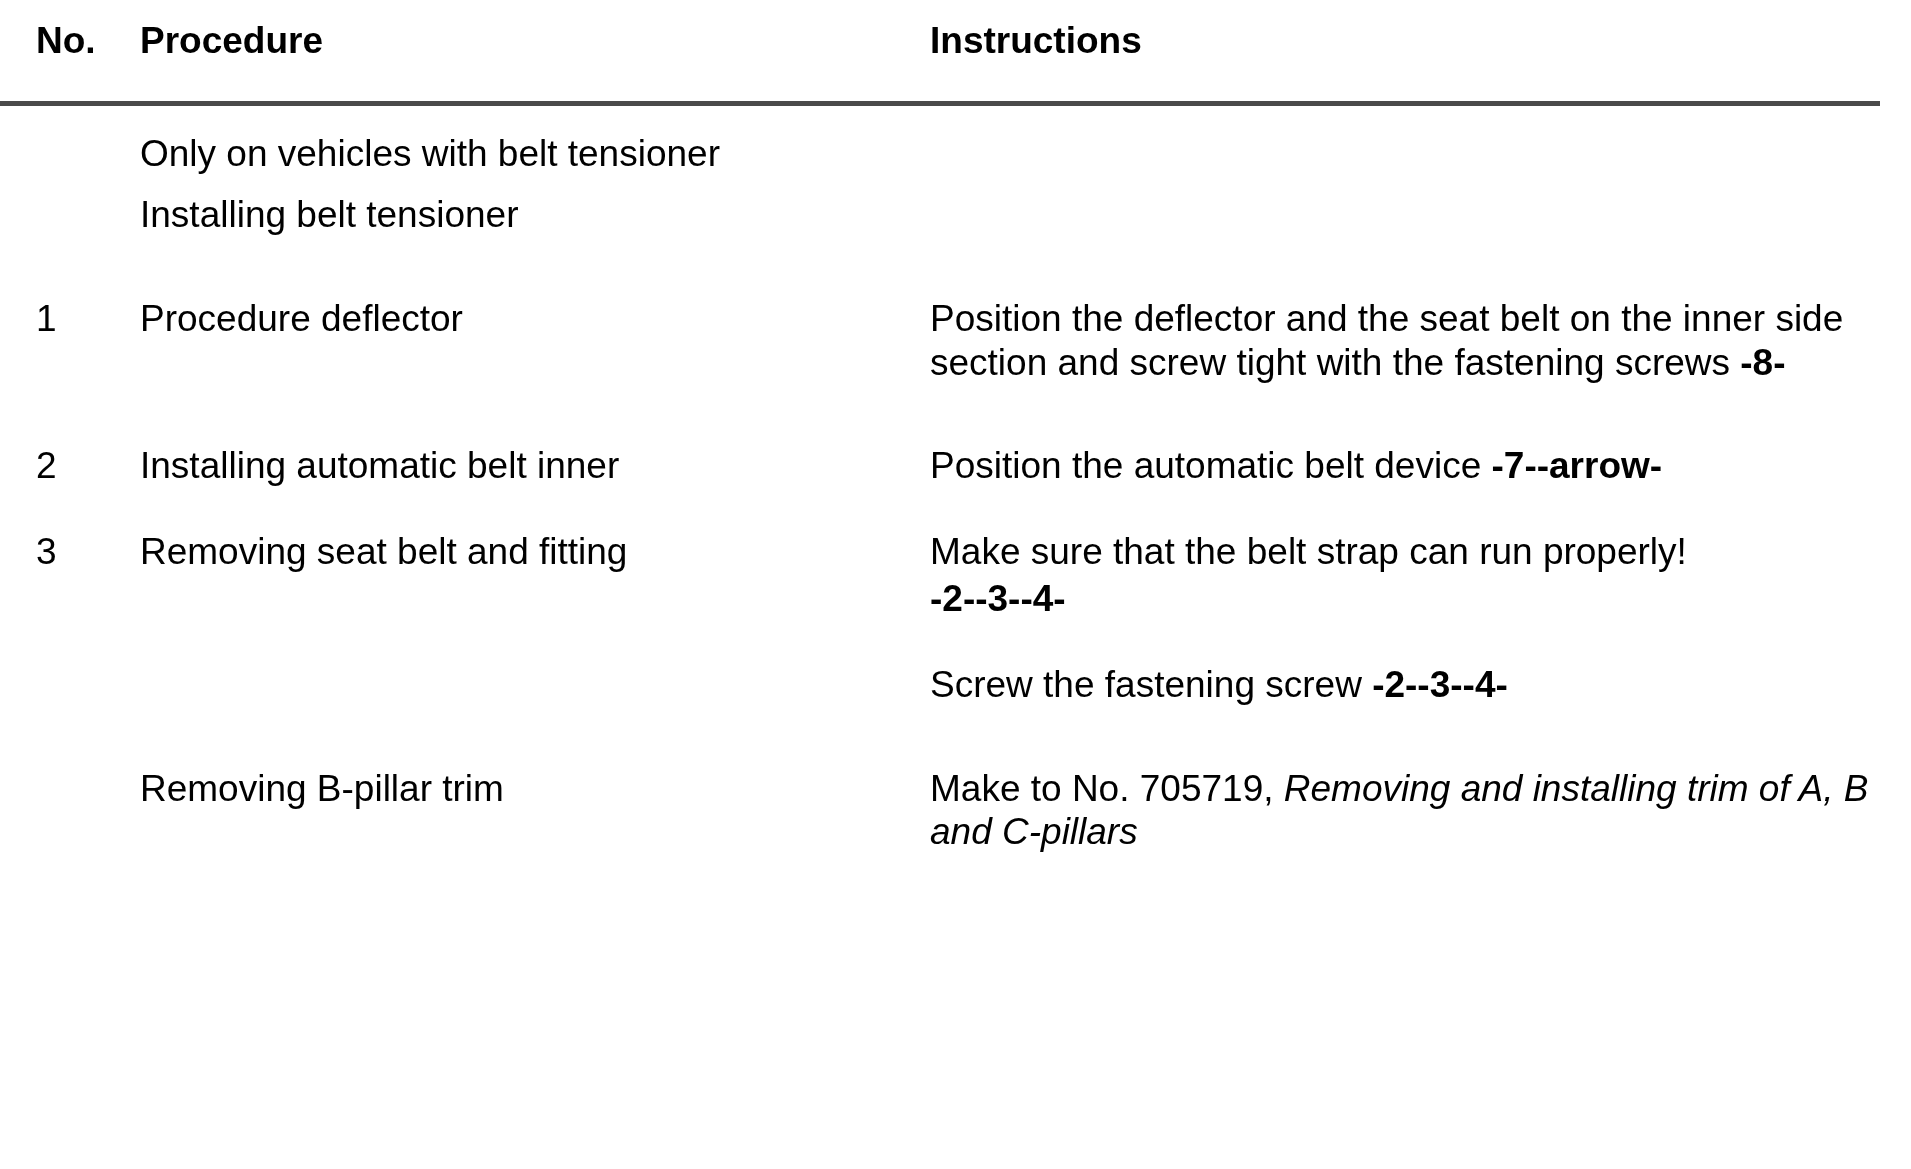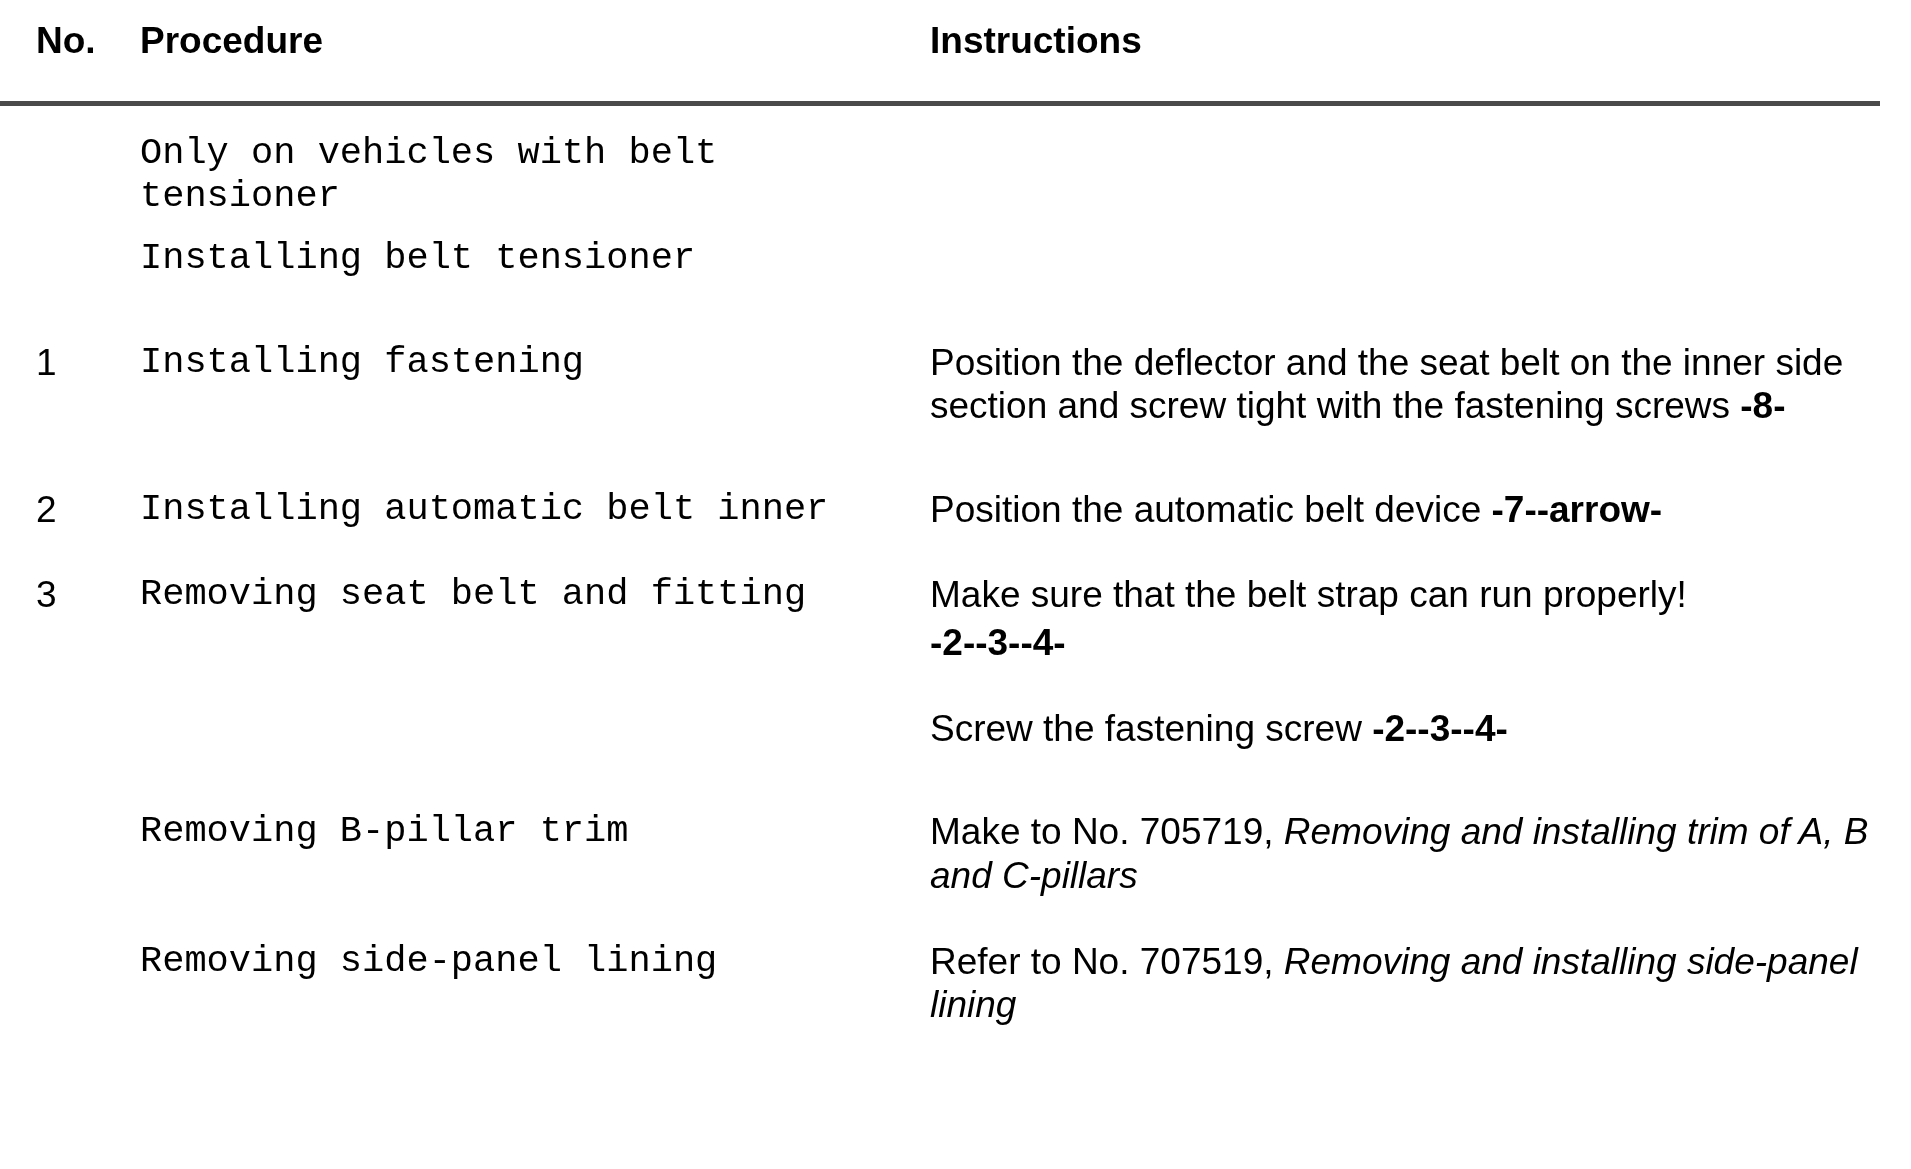--- a/index.html
+++ b/index.html
@@ -58,21 +58,20 @@
   }
 
   td.cell-no {
     padding-left: 36px;
     padding-top: 26px;
     white-space: nowrap;
   }
   td.cell-proc {
     padding-left: 0px;
     padding-top: 26px;
-    font-family: Liberation Mono, monospace;
   }
   td.cell-instr {
     padding-left: 10px;
     padding-top: 26px;
     padding-right: 10px;
   }
 
   
   tr.spacer td { height: 34px; padding: 0; font-size: 0; line-height: 0; }
   tr.spacer-sm td { height: 16px; padding: 0; font-size: 0; line-height: 0; }
@@ -121,21 +120,21 @@
       </tr>
 
       <tr class="spacer">
           <td></td>
           <td></td>
           <td></td>
         </tr>
 
       <tr>
         <td class="cell-no">1</td>
-        <td class="cell-proc">Installing fastening</td>
+        <td class="cell-proc">Procedure deflector</td>
         <td class="cell-instr">
           <span>Position the deflector and the seat belt on the inner side section and screw tight with the fastening screws </span><span class="b">-8-</span>
         </td>
       </tr>
 
       <tr class="spacer">
           <td></td>
           <td></td>
           <td></td>
         </tr>
@@ -181,24 +180,17 @@
           <span>Make to No. 705719, </span><span class="it">Removing and installing trim of A, B and C-pillars</span>
         </td>
       </tr>
 
       <tr class="spacer-sm">
           <td></td>
           <td></td>
           <td></td>
         </tr>
 
-      <tr>
-        <td class="cell-no"></td>
-        <td class="cell-proc">Removing side-panel lining</td>
-        <td class="cell-instr">
-          <span>Refer to No. 707519, </span><span class="it">Removing and installing side-panel lining</span>
-        </td>
-      </tr>
 
     </tbody>
   </table>
 
 </div>
 
 </body></html>

